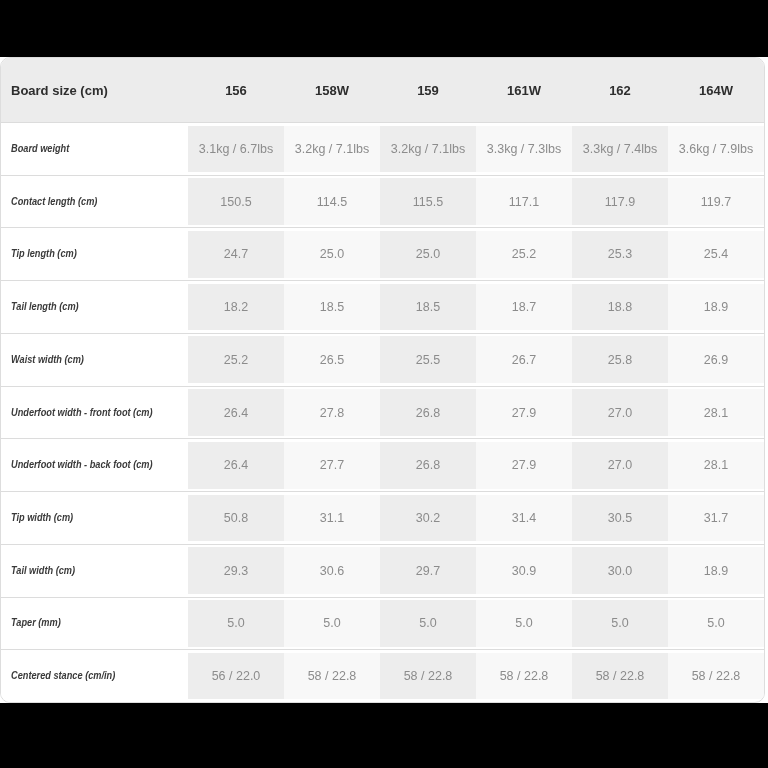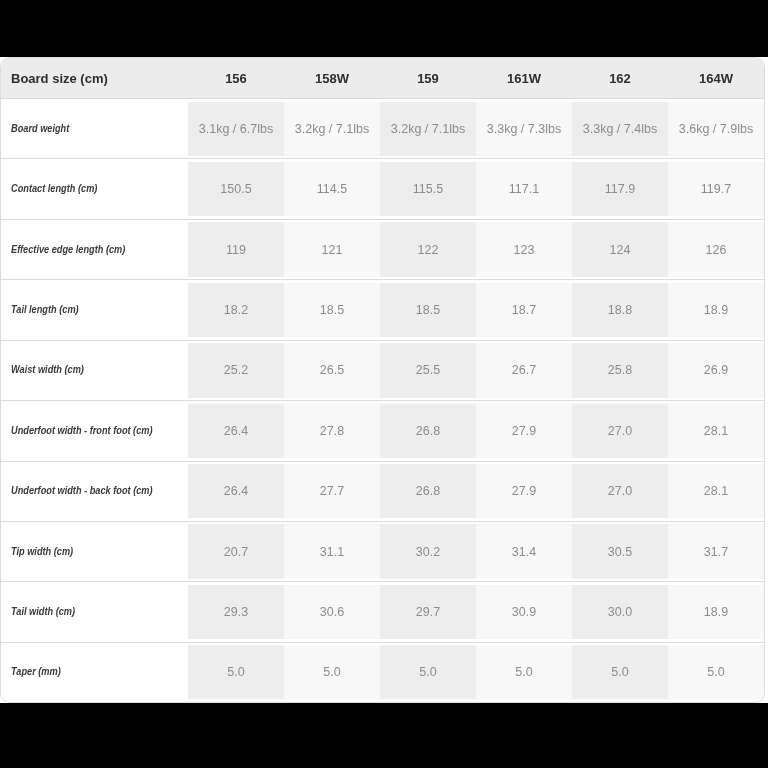--- a/index.html
+++ b/index.html
@@ -37,21 +37,21 @@
     table-layout:fixed;
   }
   table.spec col.label-col{width:187px;}
   thead th{
     background:var(--header-bg);
     color:var(--header-text);
     font-weight:bold;
     font-size:13px;
     height:40px;
     text-align:center;
-    padding:0;
+    padding:12px;
     white-space:nowrap;
   }
   thead th.corner{
     text-align:left;
     padding-left:10px;
   }
   tbody th.row-label{
     background:var(--label-col-bg);
     color:var(--label-text);
     font-weight:bold;
@@ -124,27 +124,27 @@
         <tr>
           <th class="row-label"><span class="lbl">Contact length (cm)</span></th>
           <td>150.5</td>
           <td>114.5</td>
           <td>115.5</td>
           <td>117.1</td>
           <td>117.9</td>
           <td>119.7</td>
         </tr>
         <tr>
-          <th class="row-label"><span class="lbl">Effective edge length (cm)</span></th>
-          <td>119</td>
-          <td>121</td>
-          <td>122</td>
-          <td>123</td>
-          <td>124</td>
-          <td>126</td>
+          <th class="row-label"><span class="lbl">Tip length (cm)</span></th>
+          <td>24.7</td>
+          <td>25.0</td>
+          <td>25.0</td>
+          <td>25.2</td>
+          <td>25.3</td>
+          <td>25.4</td>
         </tr>
         <tr>
           <th class="row-label"><span class="lbl">Tail length (cm)</span></th>
           <td>18.2</td>
           <td>18.5</td>
           <td>18.5</td>
           <td>18.7</td>
           <td>18.8</td>
           <td>18.9</td>
         </tr>
@@ -170,21 +170,21 @@
           <th class="row-label"><span class="lbl">Underfoot width - back foot (cm)</span></th>
           <td>26.4</td>
           <td>27.7</td>
           <td>26.8</td>
           <td>27.9</td>
           <td>27.0</td>
           <td>28.1</td>
         </tr>
         <tr>
           <th class="row-label"><span class="lbl">Tip width (cm)</span></th>
-          <td>20.7</td>
+          <td>50.8</td>
           <td>31.1</td>
           <td>30.2</td>
           <td>31.4</td>
           <td>30.5</td>
           <td>31.7</td>
         </tr>
         <tr>
           <th class="row-label"><span class="lbl">Tail width (cm)</span></th>
           <td>29.3</td>
           <td>30.6</td>
@@ -195,17 +195,26 @@
         </tr>
         <tr>
           <th class="row-label"><span class="lbl">Taper (mm)</span></th>
           <td>5.0</td>
           <td>5.0</td>
           <td>5.0</td>
           <td>5.0</td>
           <td>5.0</td>
           <td>5.0</td>
         </tr>
+        <tr>
+          <th class="row-label"><span class="lbl">Centered stance (cm/in)</span></th>
+          <td>56 / 22.0</td>
+          <td>58 / 22.8</td>
+          <td>58 / 22.8</td>
+          <td>58 / 22.8</td>
+          <td>58 / 22.8</td>
+          <td>58 / 22.8</td>
+        </tr>
       </tbody>
   </table>
 </div>
 
 <div class="bar bar-bottom"></div>
 
 </body></html>

